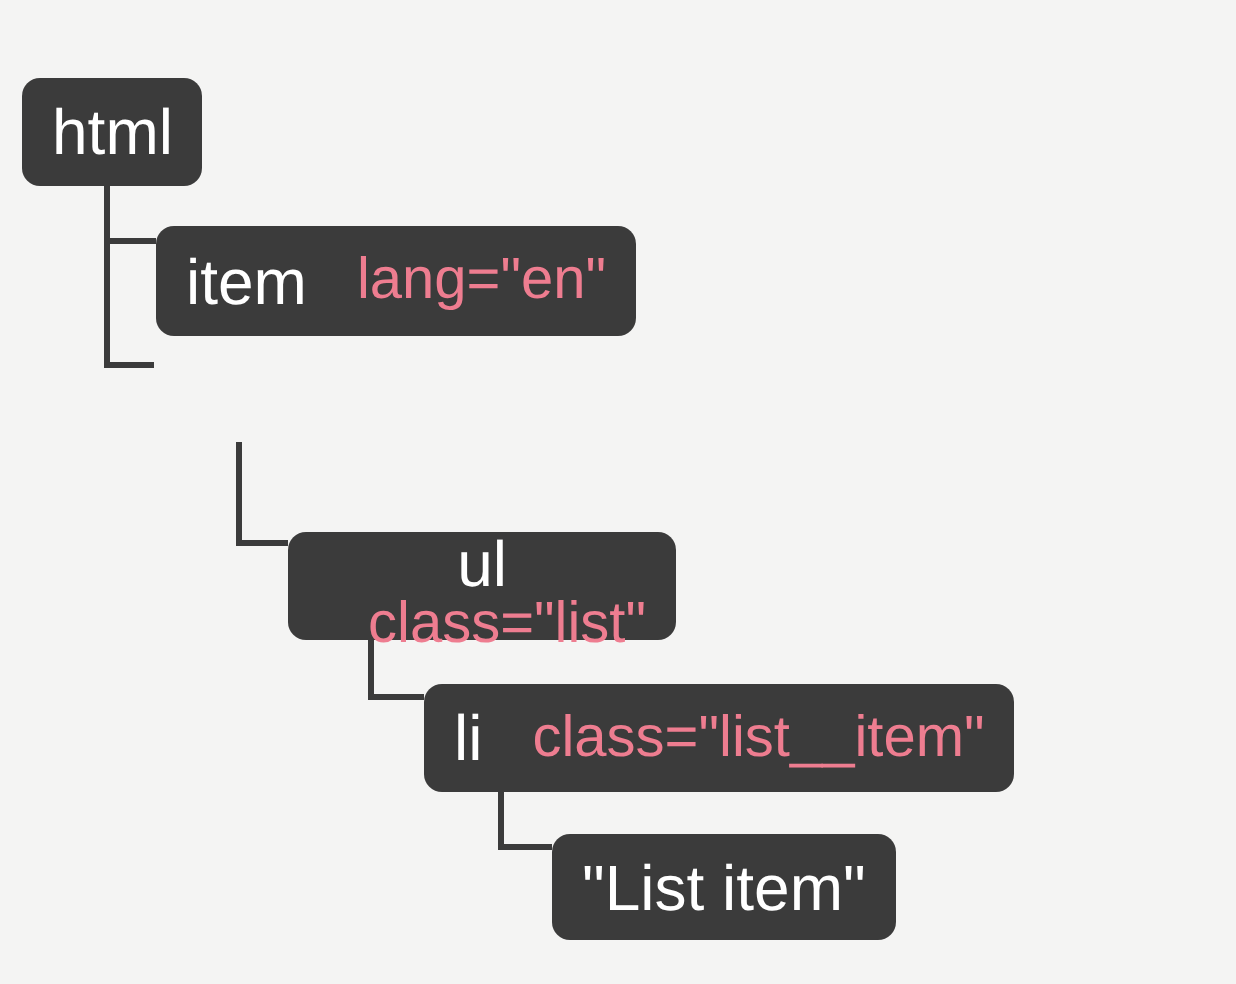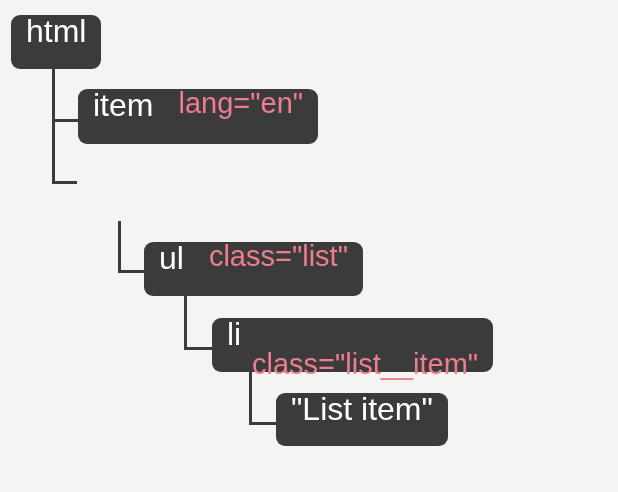--- a/index.html
+++ b/index.html
@@ -12,46 +12,48 @@
     position: relative;
     width: 618px;
     height: 492px;
     background: var(--bg, #f4f4f3);
     overflow: hidden;
   }
   .node {
     position: absolute;
     box-sizing: border-box;
     display: flex;
+    align-items: center;
     background: var(--node, #3b3b3b);
     color: var(--tag, #ffffff);
     border-radius: 9px;
     font-size: 32px;
     line-height: 1;
     padding: 0 15px;
     white-space: nowrap;
+    margin-top: 24px;
   }
   .node .tag {
     color: var(--tag, #ffffff);
   }
   .node .attr {
     color: var(--attr, #ee7d90);
     font-size: 29px;
     margin-left: 25px;
   }
   .conn {
     position: absolute;
     background: var(--conn, #3b3b3b);
   }
   
   #n-html { left: 11px;  top: 15px;  height: 54px; }
   #n-head { left: 78px;  top: 89px;  height: 55px; }
   #n-body { left: 77px;  top: 164px; height: 57px; }
-  #n-ul   { left: 144px; top: 242px; height: 54px; }
-  #n-li   { left: 212px; top: 318px; height: 54px; flex-direction: column; }
+  #n-ul   { left: 144px; top: 242px; height: 54px; flex-direction: column; }
+  #n-li   { left: 212px; top: 318px; height: 54px; }
   #n-text { left: 276px; top: 393px; height: 53px; }
   
   #c-html-trunk { left: 52px;  top: 69px;  width: 2.5px; height: 114px; }
   #c-head-arm   { left: 52px;  top: 119px; width: 26px;  height: 2.5px; }
   #c-body-arm   { left: 52px;  top: 181px; width: 25px;  height: 2.5px; }
   #c-body-trunk { left: 118px; top: 221px; width: 2.5px; height: 52px;  }
   #c-ul-arm     { left: 118px; top: 270px; width: 26px;  height: 2.5px; }
   #c-ul-trunk   { left: 184px; top: 296px; width: 2.5px; height: 54px;  }
   #c-li-arm     { left: 184px; top: 347px; width: 28px;  height: 2.5px; }
   #c-li-trunk   { left: 249px; top: 372px; width: 2.5px; height: 52px;  }

